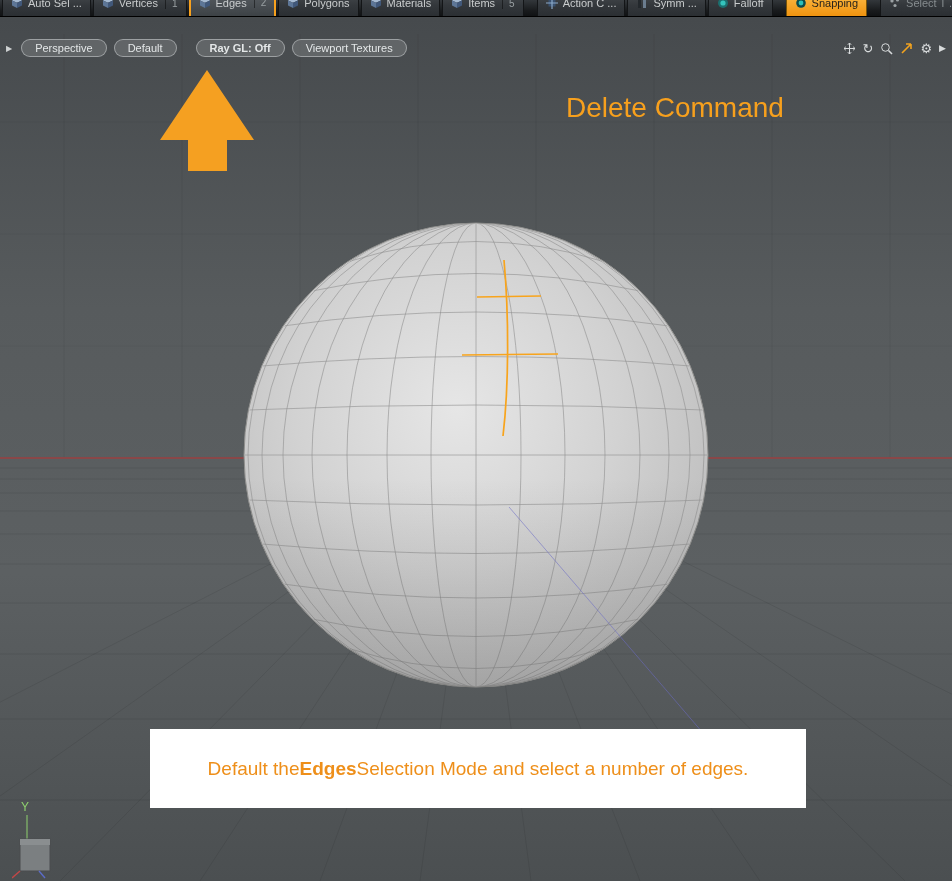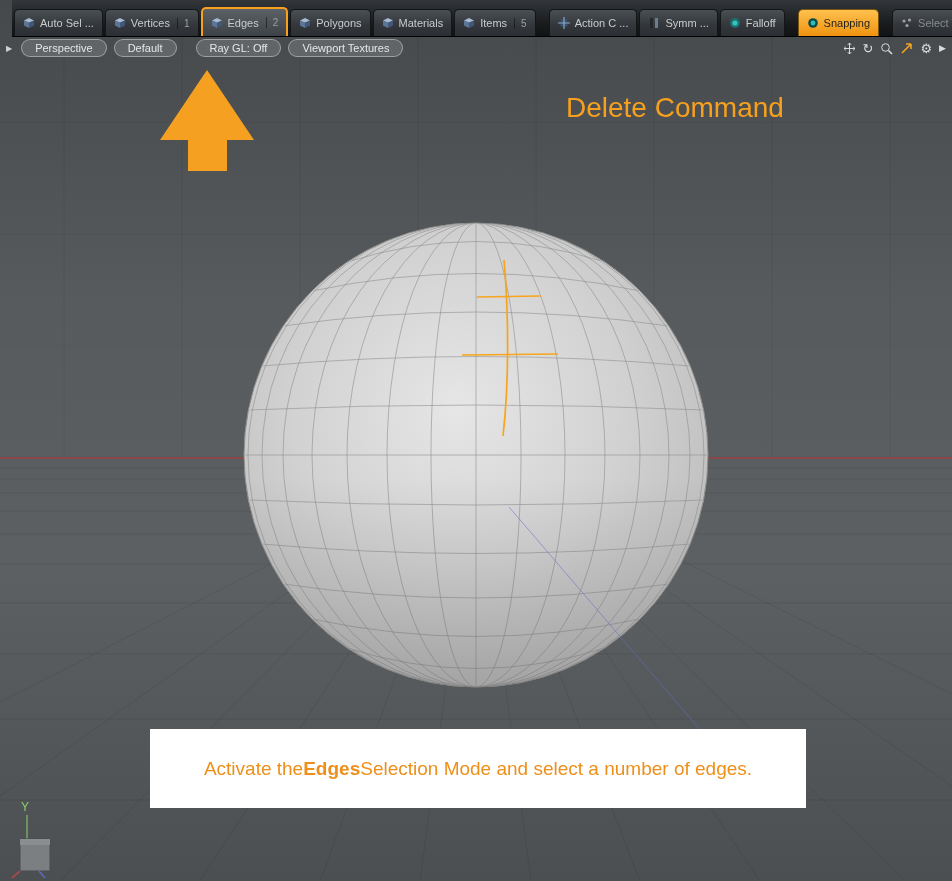--- a/index.html
+++ b/index.html
@@ -5,21 +5,21 @@
   * { margin:0; padding:0; box-sizing:border-box; }
   html,body { width:952px; height:881px; overflow:hidden; background:#55595b;
               font-family:"Liberation Sans", sans-serif; }
   .app { position:relative; width:952px; height:881px; overflow:hidden;
          box-shadow:inset 0 0 0 2px #2a2d2f; }
 
   
   .scene { position:absolute; inset:0; z-index:0; display:block; }
 
   
-  .tabbar { position:absolute; top:0; left:12px; right:0; height:37px; z-index:5;
+  .tabbar { position:absolute; top:0; left:0; right:0; height:17px; z-index:5;
             background:linear-gradient(#33373b,#191b1d 65%,#101214);
             border-bottom:1px solid #000;
             display:flex; align-items:flex-end; padding-left:2px;
             white-space:nowrap; overflow:hidden; }
   .tab { flex:0 0 auto; height:27px; display:flex; align-items:center; gap:5px;
          padding:0 8px; margin-right:2px; cursor:pointer;
          background:linear-gradient(#4a4f53,#33373b 60%,#2b2f33);
          border:1px solid #131517; border-bottom:none;
          border-radius:5px 5px 0 0; color:#c9cccd; font-size:11px; }
   .tab .lbl { white-space:nowrap; }
@@ -34,21 +34,21 @@
   .gapL { margin-left:11px;margin-top:26px; }
   .icon12 { width:12px; height:12px; display:inline-block; flex:0 0 auto; }
 
   
   .vp-header { position:absolute; top:38px; left:0; right:0; height:20px; z-index:4;
                display:flex; align-items:center; padding:0 6px; gap:7px; font-size:11px; }
   .tri { color:#cfd2d3; font-size:8px; margin-right:2px; cursor:pointer; }
   .pill { border:1px solid rgba(205,210,212,0.55); background:rgba(118,122,124,0.55);
           color:#e4e7e8; border-radius:10px; padding:2px 13px; font-size:11px;
           font-family:inherit; cursor:pointer; }
-  .m16 { margin-left:12px; }
+  .m16 { margin-left:12px;font-weight:bold; }
   .vp-tools { margin-left:auto; display:flex; align-items:center; gap:7px; }
   .vp-tools .t { color:#d8dbdc; font-size:13px; line-height:1; cursor:pointer; }
   .vp-tools .t.small { font-size:9px; }
 
   
   .arrow { position:absolute; left:152px; top:62px; z-index:3; }
   .delete-cmd { position:absolute; left:566px; top:92px; z-index:3;
                 font-size:28px; color:#f7a01d;text-align:right; }
   .banner { position:absolute; left:150px; top:729px; width:656px; height:79px;
             background:#ffffff; z-index:3; display:flex; align-items:center;
@@ -295,21 +295,21 @@
     </div>
   </div>
 
   <svg class="arrow" width="110" height="115" viewBox="0 0 110 115">
     <polygon points="55,8 102,78 75,78 75,109 36,109 36,78 8,78" fill="#f5a021"></polygon>
   </svg>
 
   <div class="delete-cmd">Delete Command</div>
 
   <div class="banner">
-    <span>Activate the </span>
+    <span>Default the </span>
     <b>Edges</b>
     <span> Selection Mode and select a number of edges.</span>
   </div>
 
 
   <div class="gizmo">
     <span class="ylab">Y</span>
     <svg width="58" height="66" viewBox="0 0 58 66">
       <line x1="15" y1="1" x2="15" y2="25" stroke="#8ed06e"></line>
       <rect x="8" y="25" width="30" height="32" fill="#7b7f81" stroke="#4a4d4f"></rect>

